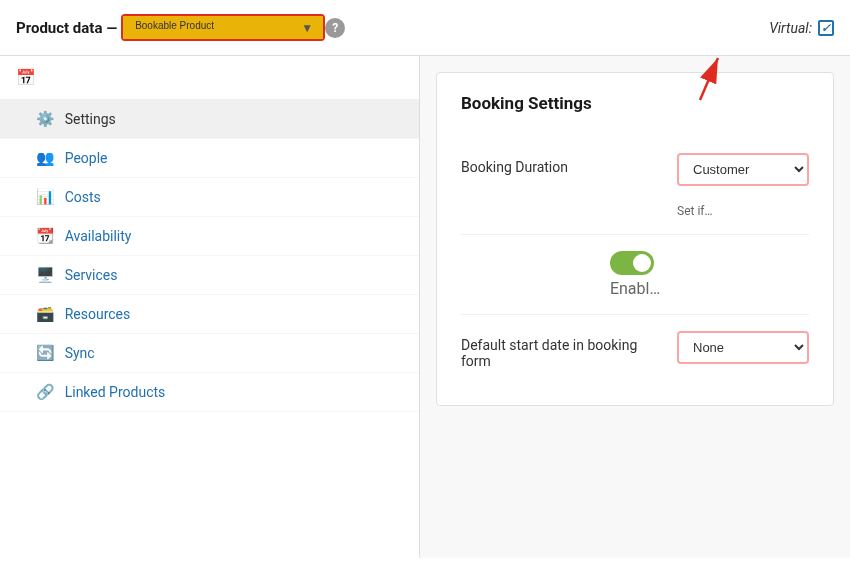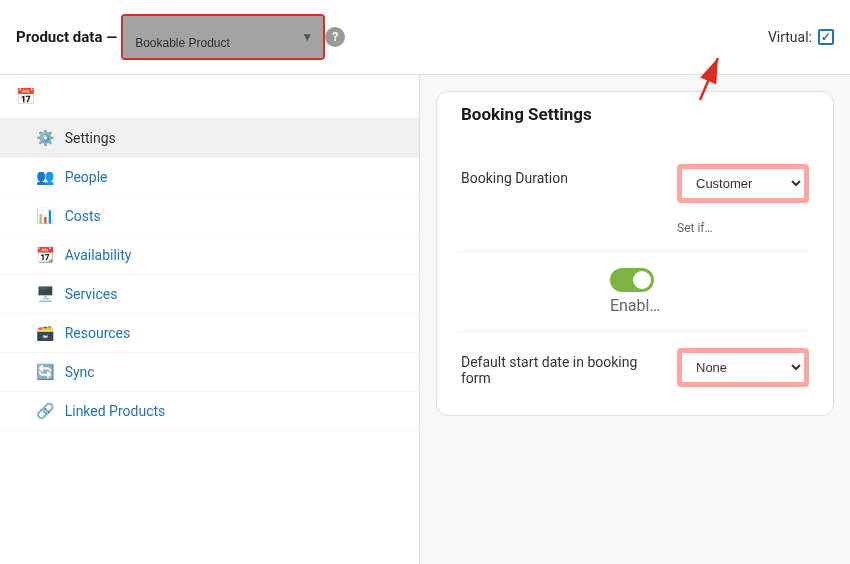--- a/index.html
+++ b/index.html
@@ -32,24 +32,24 @@
       font-weight: 700;
       margin: 0 4px;
     }
     .product-type-select-wrapper {
       position: relative;
       border: 2px solid #e02b20;
       border-radius: 4px;
     }
     .product-type-select {
       appearance: none;
-      background: #a3a3a3;
+      background: #eab308;
       border: none;
-      padding: 20px 36px 8px 12px;
-      font-size: 12px;
+      padding: 4px 36px 8px 12px;
+      font-size: 10px;
       color: #333;
       cursor: pointer;
       min-width: 200px;
       outline: none;
     }
     .select-chevron {
       position: absolute;
       right: 10px;
       top: 50%;
       transform: translateY(-50%);
@@ -71,20 +71,21 @@
       cursor: pointer;
       flex-shrink: 0;
     }
     .virtual-label {
       display: flex;
       align-items: center;
       gap: 6px;
       margin-left: auto;
       font-size: 14px;
       color: #333;
+      font-style: italic;
     }
     .virtual-checkbox {
       width: 16px;
       height: 16px;
       border: 2px solid #2271b1;
       border-radius: 2px;
       background: #fff;
       display: flex;
       align-items: center;
       justify-content: center;
@@ -146,23 +147,23 @@
     
     .content-area {
       flex: 1;
       background: #f8f8f8;
       overflow-y: auto;
       padding: 0;
     }
     .content-inner {
       background: #fff;
       margin: 16px;
-      border-radius: 12px;
+      border-radius: 4px;
       border: 1px solid #e0e0e0;
-      padding: 12px 24px;
+      padding: 20px 24px;
     }
     .content-title {
       font-size: 17px;
       font-weight: 700;
       color: #1a1a1a;
       margin-bottom: 24px;
     }
     .form-row {
       display: flex;
       align-items: flex-start;
@@ -181,21 +182,21 @@
       padding-top: 6px;
       min-width: 200px;
     }
     .form-control-area {
       flex: 1;
       display: flex;
       flex-direction: column;
       gap: 4px;
     }
     .form-input {
-      border: 5px solid #fca5a5;
+      border: 2px solid #fca5a5;
       border-radius: 4px;
       padding: 6px 10px;
       font-size: 13px;
       color: #333;
       width: 100%;
       background: #fff;
     }
     .form-hint {
       font-size: 12px;
       color: #666;

